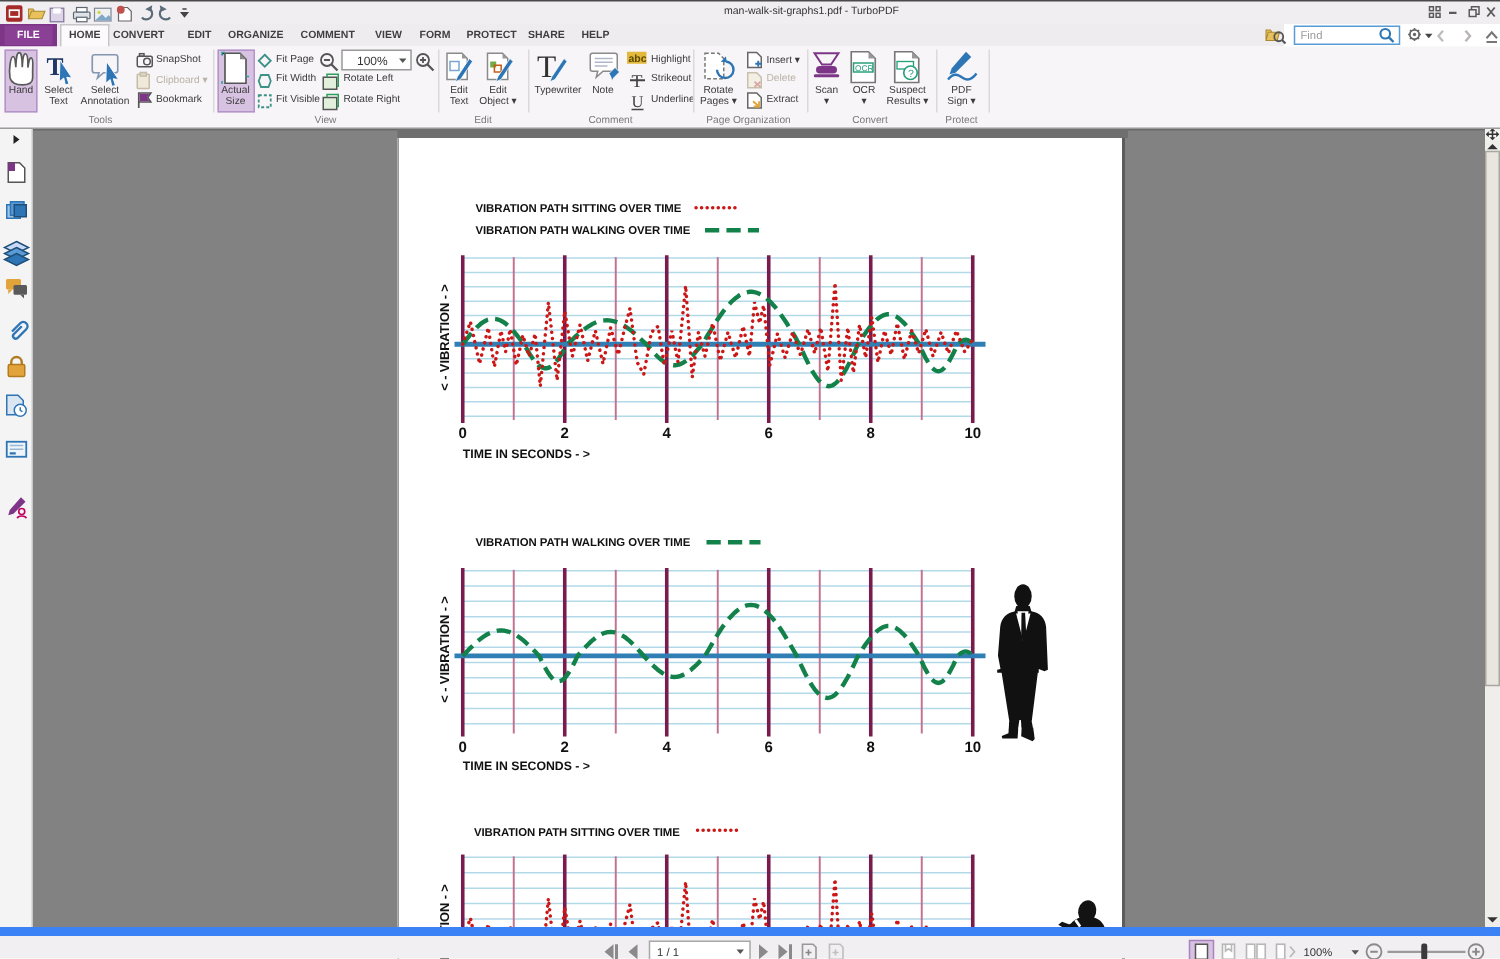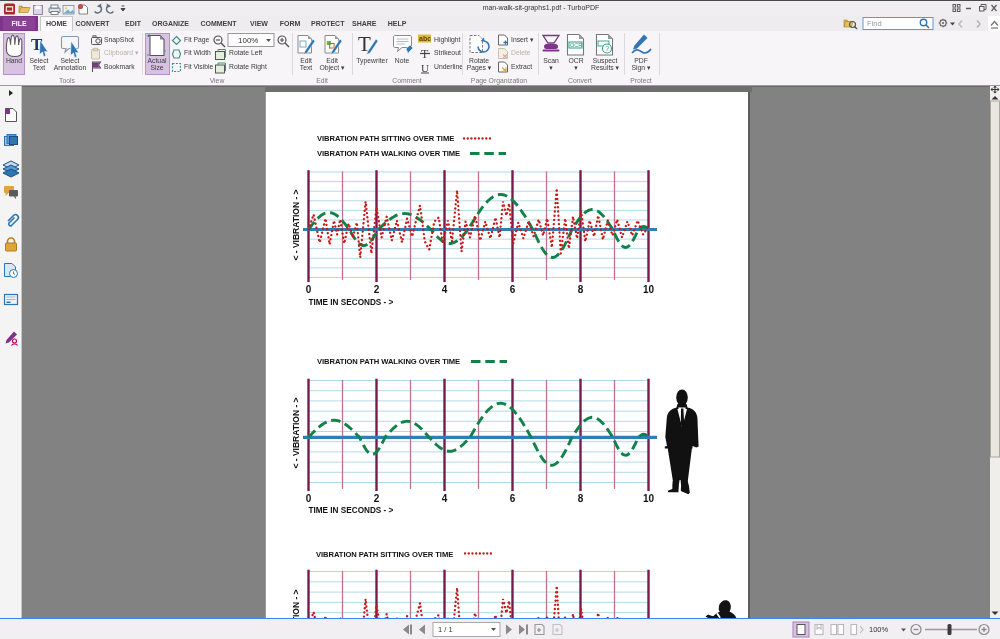--- a/index.html
+++ b/index.html
@@ -1,22 +1,22 @@
 <!DOCTYPE html>
 <html><head><meta charset="utf-8"><style>
 * {margin:0;padding:0;box-sizing:border-box}
 html,body {width:1000px;height:639px;overflow:hidden;font-family:"Liberation Sans",sans-serif}
 #titlebar {position:absolute;left:0;top:0;width:1000px;height:16px;background:#f1eef1;border-top:1.5px solid #4a4a4a}
-#tabrow {position:absolute;left:0;top:16px;width:988px;height:15px;background:#efecef}
+#tabrow {position:absolute;left:0;top:16px;width:856px;height:15px;background:#efecef}
 #ribbon {position:absolute;left:0;top:31px;width:1000px;height:55px;background:#f7f5f7;border-bottom:1px solid #9a9a9a}
 #main {position:absolute;left:0;top:86px;width:1000px;height:532px;background:#828282;border-top:1px solid #6a6a6a}
 #sidebar {position:absolute;left:0;top:86px;width:22px;height:532px;background:#f5f4f5;border-right:1px solid #c6c6c6}
 #page {position:absolute;left:265px;top:92px;width:485px;height:632px;background:#fff;border-right:2px solid #5c5c5c;border-left:1px solid #9a9a9a;overflow:hidden}
 #pagetopshadow {position:absolute;left:265px;top:86px;width:487px;height:6px;background:#6f6f6f}
-#statusbar {position:absolute;left:0;top:618px;width:1000px;height:21px;background:#f1eff1;border-top:1px solid #3b82f6}
+#statusbar {position:absolute;left:0;top:618px;width:1000px;height:21px;background:#f1eff1;border-top:6px solid #3b82f6}
 #scroll {position:absolute;left:990px;top:86px;width:10px;height:532px;background:#efeeeb}
 .seclabel {position:absolute;top:45.5px;font-size:6.8px;color:#7a7a7a;text-align:center;white-space:nowrap}
 .rbtxt {position:absolute;font-size:6.8px;color:#3b3b3b;text-align:center;white-space:nowrap;line-height:7.2px}
 .rowtxt {position:absolute;font-size:6.8px;color:#3b3b3b;white-space:nowrap}
 .tab {position:absolute;top:0;height:15px;font-size:7px;font-weight:bold;color:#3f3f3f;text-align:center;line-height:15px}
 .sep {position:absolute;top:2px;height:42px;width:1px;background:#ddd8dd}
 </style></head>
 <body>
 <div id="titlebar">
 <svg width="130" height="14" viewBox="0 0 130 14" style="position:absolute;left:3px;top:1px">

